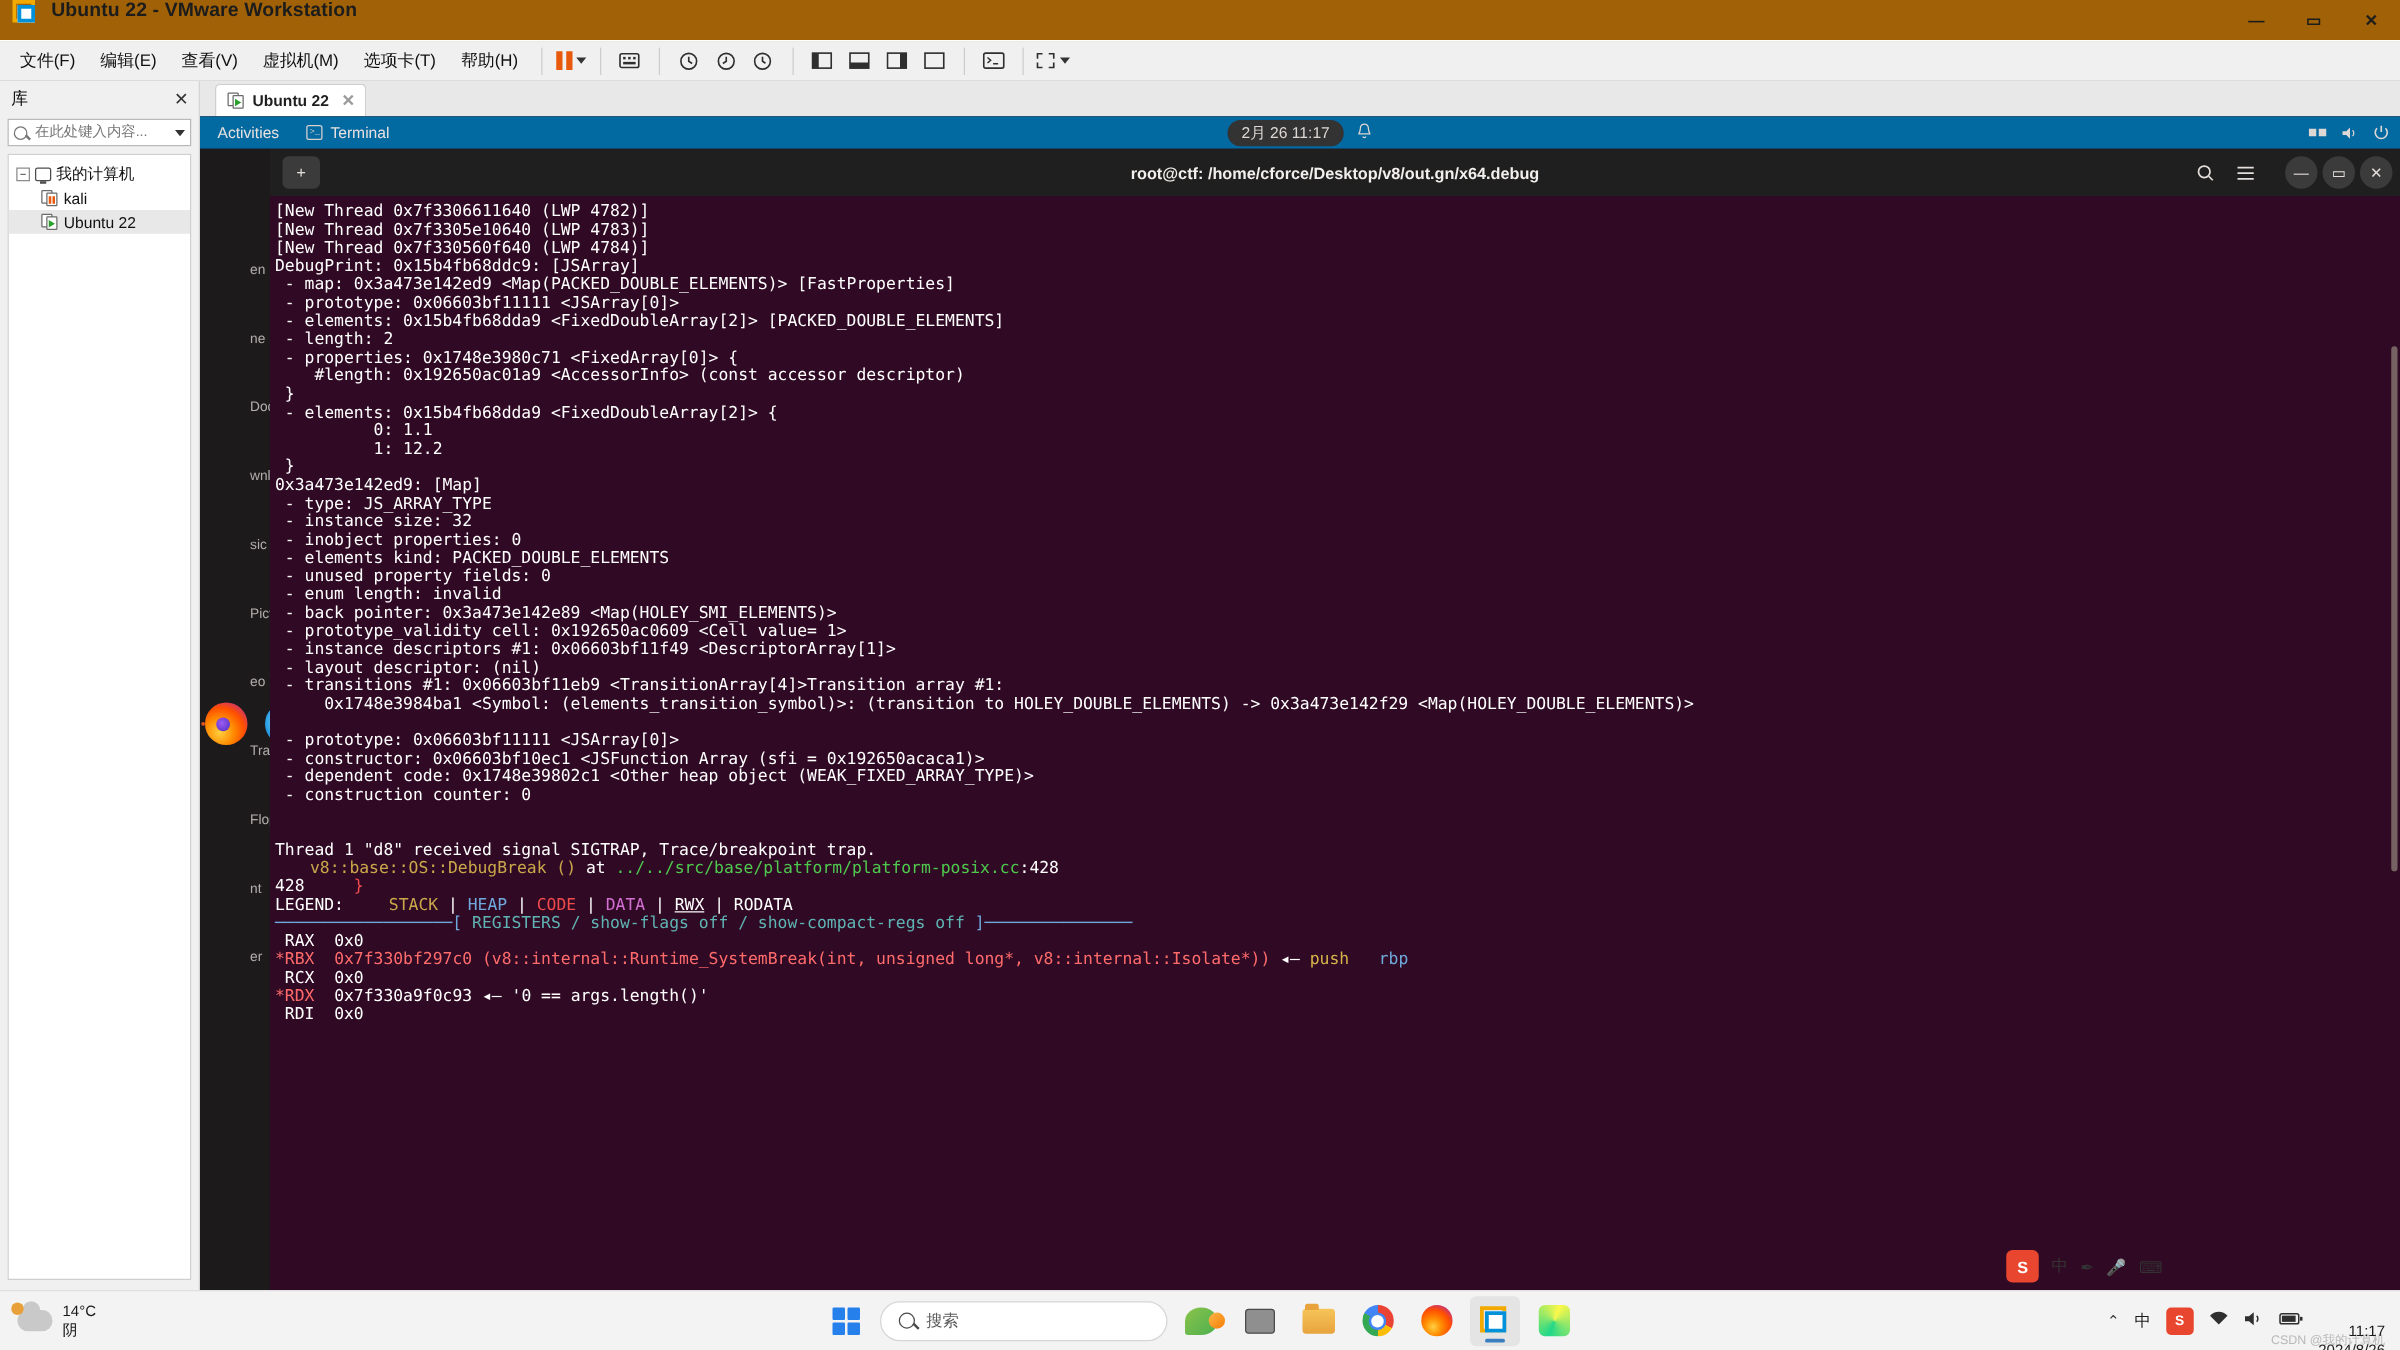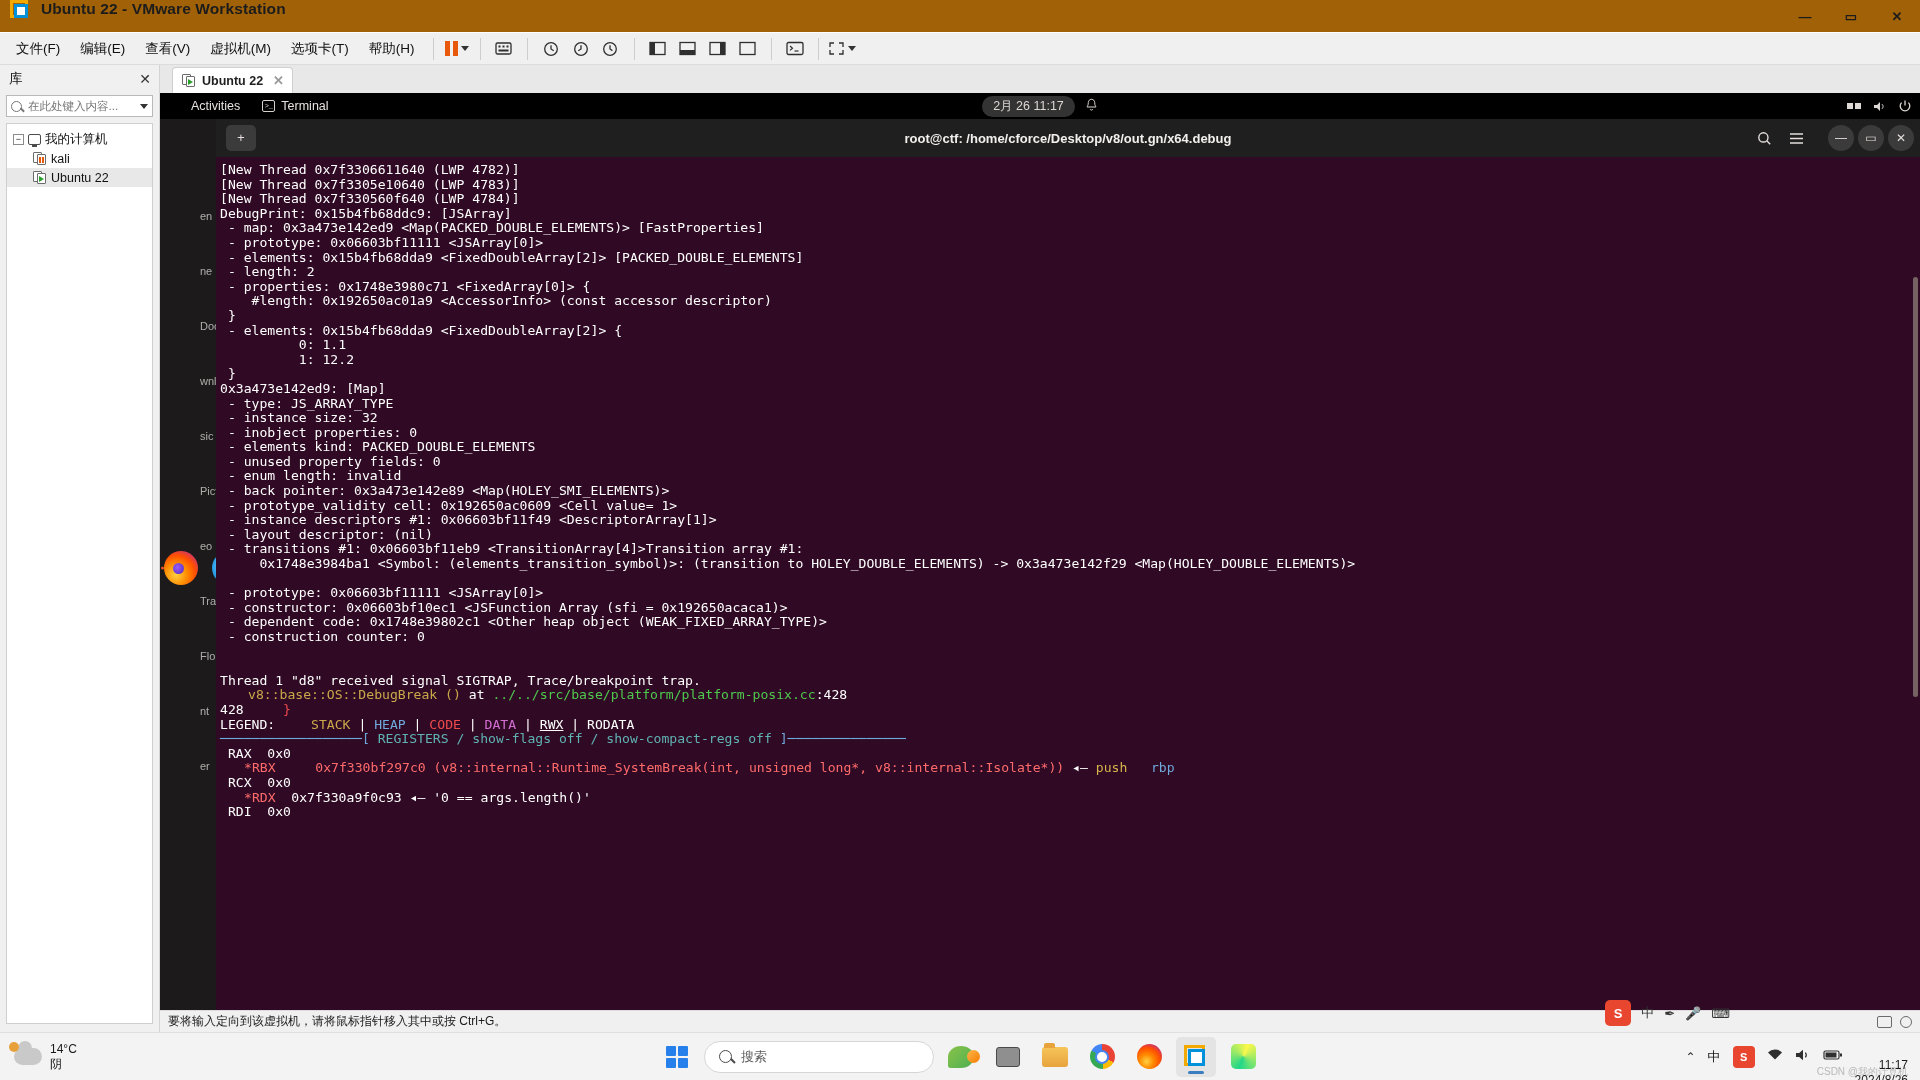--- a/index.html
+++ b/index.html
@@ -171,24 +171,24 @@
 
   .guest {
     flex: 1; position: relative; min-height: 0;
     background: #2b0a1e;
     display: flex; flex-direction: column;
     overflow: hidden;
   }
 
   
   .gnome-topbar {
-    height: 26px; min-height: 26px; background: #000000;
+    height: 26px; min-height: 26px; background: #0369a1;
     display: flex; align-items: center;
     color: #e7e2e0; font-size: 12.5px;
-    padding: 0 8px 0 17px;
+    padding: 0 8px 0 0;
     position: relative;
   }
   .gn-activities { padding: 0 12px 0 14px; }
   .gn-app { display: flex; align-items: center; gap: 6px; padding: 0 10px; }
   .gn-app .term-ico {
     width: 13px; height: 12px; border: 1.3px solid #d8d2cf; border-radius: 2px;
     font-size: 7px; color: #d8d2cf; display: flex; align-items: center; justify-content: center;
     font-family: "Liberation Mono", monospace;
   }
   .gn-clockwrap {
@@ -353,21 +353,21 @@
     font-family: "DejaVu Sans Mono", "Liberation Mono", monospace;
     font-size: 13.1px; line-height: 14.6px;
     color: #ffffff;
     padding: 6px 0 0 4px;
     white-space: pre;
   }
   .term-text .line { height: 14.6px; }
   .c-white { color: #ffffff; }
   .c-green { color: #4ec94e; }
   .c-red   { color: #ef4b4b; }
-  .c-lred  { color: #ff6b6b; margin-left: 24px; }
+  .c-lred  { color: #ff6b6b; }
   .c-blue  { color: #6fa8dc; }
   .c-yellow{ color: #d6b44a; }
   .c-mag   { color: #d36fd3; }
   .c-gold  { color: #caa84a; margin-left: 28px; }
   .c-teal  { color: #5fb3b3; }
   .u { text-decoration: underline; }
 
   .term-scrollbar {
     position: absolute; right: 2px; top: 120px; width: 5px; height: 420px;
     background: #8d8078; border-radius: 3px; opacity: .75;
@@ -800,27 +800,20 @@
             </div>
             <div class="term-body">
               <div class="term-text" id="term-text"><div class="line"><span class="c-white">[New Thread 0x7f3306611640 (LWP 4782)]</span></div><div class="line"><span class="c-white">[New Thread 0x7f3305e10640 (LWP 4783)]</span></div><div class="line"><span class="c-white">[New Thread 0x7f330560f640 (LWP 4784)]</span></div><div class="line"><span class="c-white">DebugPrint: 0x15b4fb68ddc9: [JSArray]</span></div><div class="line"><span class="c-white"> - map: 0x3a473e142ed9 &lt;Map(PACKED_DOUBLE_ELEMENTS)&gt; [FastProperties]</span></div><div class="line"><span class="c-white"> - prototype: 0x06603bf11111 &lt;JSArray[0]&gt;</span></div><div class="line"><span class="c-white"> - elements: 0x15b4fb68dda9 &lt;FixedDoubleArray[2]&gt; [PACKED_DOUBLE_ELEMENTS]</span></div><div class="line"><span class="c-white"> - length: 2</span></div><div class="line"><span class="c-white"> - properties: 0x1748e3980c71 &lt;FixedArray[0]&gt; {</span></div><div class="line"><span class="c-white">    #length: 0x192650ac01a9 &lt;AccessorInfo&gt; (const accessor descriptor)</span></div><div class="line"><span class="c-white"> }</span></div><div class="line"><span class="c-white"> - elements: 0x15b4fb68dda9 &lt;FixedDoubleArray[2]&gt; {</span></div><div class="line"><span class="c-white">          0: 1.1</span></div><div class="line"><span class="c-white">          1: 12.2</span></div><div class="line"><span class="c-white"> }</span></div><div class="line"><span class="c-white">0x3a473e142ed9: [Map]</span></div><div class="line"><span class="c-white"> - type: JS_ARRAY_TYPE</span></div><div class="line"><span class="c-white"> - instance size: 32</span></div><div class="line"><span class="c-white"> - inobject properties: 0</span></div><div class="line"><span class="c-white"> - elements kind: PACKED_DOUBLE_ELEMENTS</span></div><div class="line"><span class="c-white"> - unused property fields: 0</span></div><div class="line"><span class="c-white"> - enum length: invalid</span></div><div class="line"><span class="c-white"> - back pointer: 0x3a473e142e89 &lt;Map(HOLEY_SMI_ELEMENTS)&gt;</span></div><div class="line"><span class="c-white"> - prototype_validity cell: 0x192650ac0609 &lt;Cell value= 1&gt;</span></div><div class="line"><span class="c-white"> - instance descriptors #1: 0x06603bf11f49 &lt;DescriptorArray[1]&gt;</span></div><div class="line"><span class="c-white"> - layout descriptor: (nil)</span></div><div class="line"><span class="c-white"> - transitions #1: 0x06603bf11eb9 &lt;TransitionArray[4]&gt;Transition array #1:</span></div><div class="line"><span class="c-white">     0x1748e3984ba1 &lt;Symbol: (elements_transition_symbol)&gt;: (transition to HOLEY_DOUBLE_ELEMENTS) -&gt; 0x3a473e142f29 &lt;Map(HOLEY_DOUBLE_ELEMENTS)&gt;</span></div><div class="line"><span class="c-white"></span></div><div class="line"><span class="c-white"> - prototype: 0x06603bf11111 &lt;JSArray[0]&gt;</span></div><div class="line"><span class="c-white"> - constructor: 0x06603bf10ec1 &lt;JSFunction Array (sfi = 0x192650acaca1)&gt;</span></div><div class="line"><span class="c-white"> - dependent code: 0x1748e39802c1 &lt;Other heap object (WEAK_FIXED_ARRAY_TYPE)&gt;</span></div><div class="line"><span class="c-white"> - construction counter: 0</span></div><div class="line"><span class="c-white"></span></div><div class="line"><span class="c-white"></span></div><div class="line"><span class="c-white">Thread 1 "d8" received signal SIGTRAP, Trace/breakpoint trap.</span></div><div class="line"><span class="c-gold">v8::base::OS::DebugBreak ()</span><span class="c-white"> at </span><span class="c-green">../../src/base/platform/platform-posix.cc</span><span class="c-white">:428</span></div><div class="line"><span class="c-white">428     </span><span class="c-red">}</span></div><div class="line"><span class="c-white">LEGEND: </span><span class="c-gold">STACK</span><span class="c-white"> | </span><span class="c-blue">HEAP</span><span class="c-white"> | </span><span class="c-red">CODE</span><span class="c-white"> | </span><span class="c-mag">DATA</span><span class="c-white"> | </span><span class="c-white u">RWX</span><span class="c-white"> | </span><span class="c-white">RODATA</span></div><div class="line"><span class="c-blue">──────────────────[ </span><span class="c-teal">REGISTERS / show-flags off / show-compact-regs off</span><span class="c-blue"> ]───────────────</span></div><div class="line"><span class="c-white"> RAX  </span><span class="c-white">0x0</span></div><div class="line"><span class="c-lred">*RBX  </span><span class="c-lred">0x7f330bf297c0 (v8::internal::Runtime_SystemBreak(int, unsigned long*, v8::internal::Isolate*))</span><span class="c-white"> ◂— </span><span class="c-yellow">push   </span><span class="c-blue">rbp</span></div><div class="line"><span class="c-white"> RCX  </span><span class="c-white">0x0</span></div><div class="line"><span class="c-lred">*RDX  </span><span class="c-white">0x7f330a9f0c93 </span><span class="c-white">◂— </span><span class="c-white">'0 == args.length()'</span></div><div class="line"><span class="c-white"> RDI  </span><span class="c-white">0x0</span></div></div>
               <div class="term-scrollbar"></div>
             </div>
           </div>
 
         </div>
       </div>
 
-      <div class="vm-statusbar">
-        <span>要将输入定向到该虚拟机，请将鼠标指针移入其中或按 Ctrl+G。</span>
-        <div class="vm-status-right">
-          <div class="sb-ico"></div>
-          <div class="sb-ico disc"></div>
-        </div>
-      </div>
 
     </div>
   </div>
 
   <div class="win-taskbar">
     <div class="tb-weather">
       <div class="cloud"></div>
       <div class="wx">
         <div>14°C</div>
         <div>阴</div>

